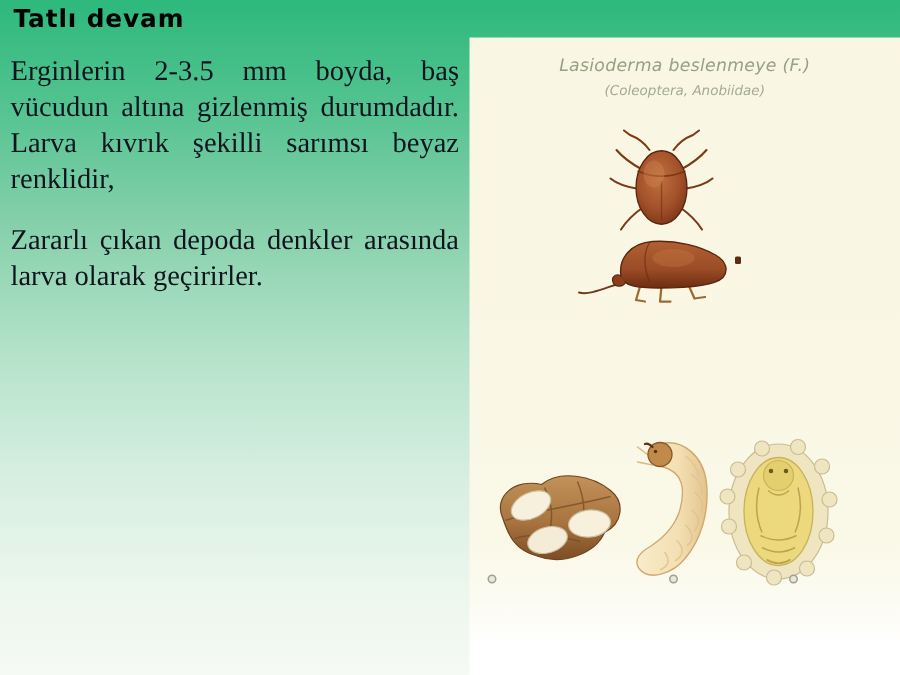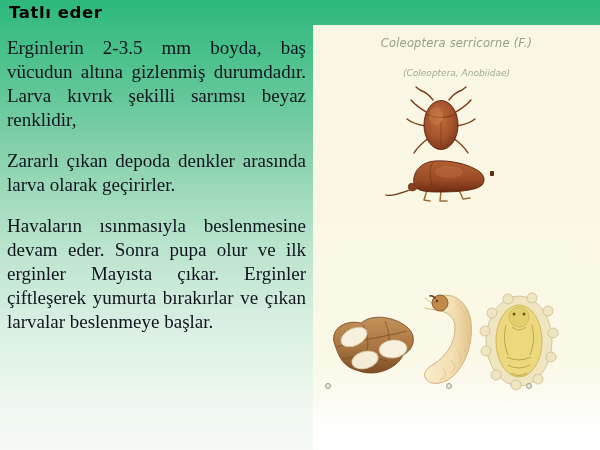--- a/index.html
+++ b/index.html
@@ -18,45 +18,44 @@
     color:#10141f;font-size:19px;line-height:24px;text-align:justify;font-family:Liberation Serif, serif;
   }
   .text-col p{margin:0 0 17px 0;}
   .plate{
     position:absolute;left:313px;top:25px;width:287px;height:425px;
     background:linear-gradient(180deg,#f9f7e3 0%,#faf8e6 78%,#fcfbf2 88%,#ffffff 96%);
   }
   .plate-caption{position:absolute;top:11px;left:0;width:100%;text-align:center;
     font-family:"DejaVu Sans",sans-serif;font-style:italic;color:#98a083;}
   .species{font-size:11.5px;letter-spacing:.2px;}
-  .classif{font-size:9px;margin-top:18px;color:#a3aa8e;}
+  .classif{font-size:9px;margin-top:6px;color:#a3aa8e;}
   .fig{position:absolute;}
   .marker{
     position:absolute;width:6px;height:6px;border-radius:50%;
     border:1px solid #a0a090;background:#e8e6d8;box-sizing:border-box;
   }
   .size-dot{position:absolute;width:4px;height:5px;background:#5c2c12;border-radius:1px;}
 </style>
 </head>
 <body>
 
 <div class="slide">
 
-  <div class="title">Tatlı eder</div>
+  <div class="title">Tatlı devam</div>
 
   <div class="text-col">
     <p>Erginlerin 2-3.5 mm boyda, baş vücudun altına gizlenmiş durumdadır. Larva kıvrık şekilli sarımsı beyaz renklidir,</p>
     <p>Zararlı çıkan depoda denkler arasında larva olarak geçirirler.</p>
-    <p>Havaların ısınmasıyla beslenmesine devam eder. Sonra pupa olur ve ilk erginler Mayısta çıkar. Erginler çiftleşerek yumurta bırakırlar ve çıkan larvalar beslenmeye başlar.</p>
   </div>
 
   <div class="plate">
 
     <div class="plate-caption">
-      <div class="species">Coleoptera serricorne (F.)</div>
+      <div class="species">Lasioderma beslenmeye (F.)</div>
       <div class="classif">(Coleoptera, Anobiidae)</div>
     </div>
 
     <div class="fig" style="left:90px;top:58px;width:76px;height:78px;">
       <svg width="76" height="78" viewBox="0 0 76 78">
         <defs>
           <radialGradient id="bdors" cx="45%" cy="38%" r="75%">
             <stop offset="0%" stop-color="#c0713d"></stop>
             <stop offset="55%" stop-color="#a2512a"></stop>
             <stop offset="100%" stop-color="#6e2d11"></stop>

